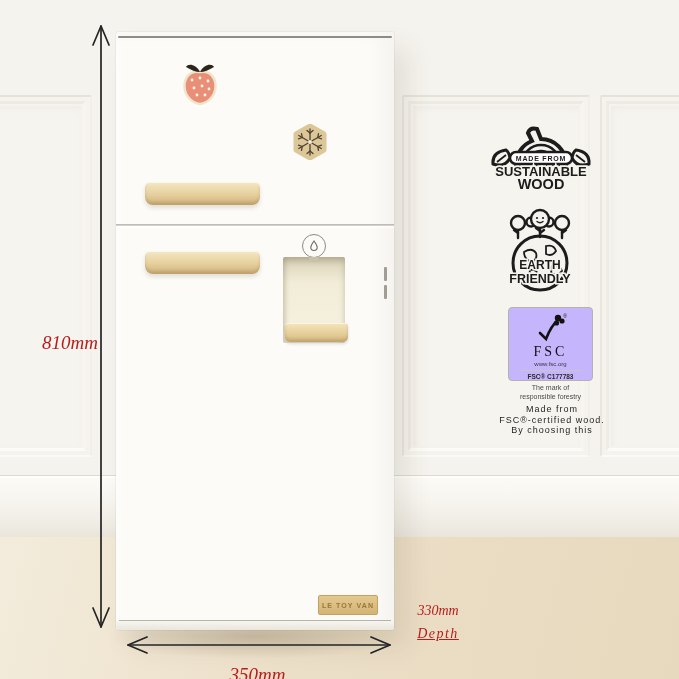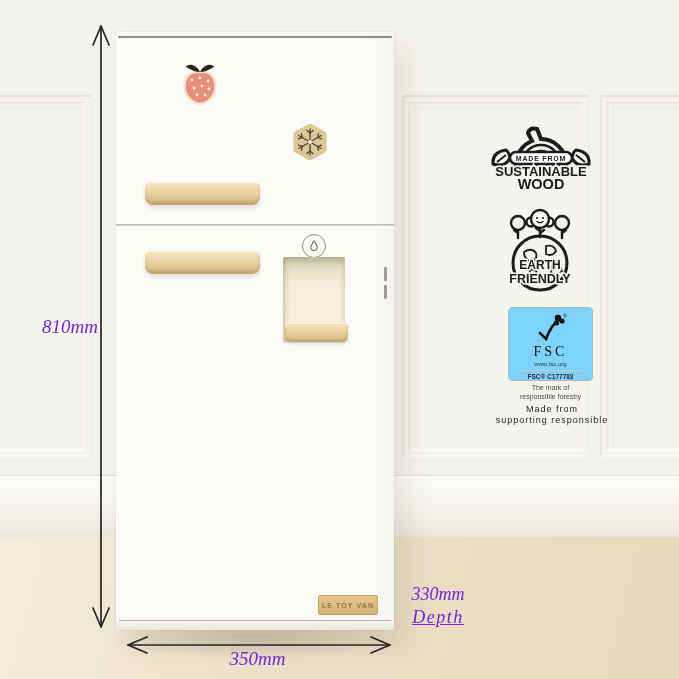--- a/index.html
+++ b/index.html
@@ -45,29 +45,29 @@
   .latch.l1{top:235px;} .latch.l2{top:253px;}
   .plaque{left:202px;top:563px;width:60px;height:20px;border:1px solid #c2a263;border-radius:2px;box-sizing:border-box;
     background:linear-gradient(180deg,#e4c98f,#d3b477);display:flex;align-items:center;justify-content:center;
     font-size:7px;font-weight:bold;letter-spacing:1.1px;color:#9a7638;}
   .baseline-groove{left:3px;right:3px;top:588px;height:1px;background:rgba(128,122,108,.55);}
   .fridge-base{left:0;right:0;top:589px;bottom:0;border-radius:0 0 3px 3px;
     background:linear-gradient(180deg,#f7f5ef,#e9e6dc);}
 
   
   .dim-svg{left:0;top:0;z-index:3;pointer-events:none;}
-  .dim-label{z-index:4;font-family:"Liberation Serif",serif;font-style:italic;color:#6d28d9;}
+  .dim-label{z-index:4;font-family:"Liberation Serif",serif;font-style:italic;color:#b91c1c;margin-top:16px;}
   .lab-height{left:14px;top:316px;width:84px;text-align:right;font-size:19px;}
   .lab-width{left:200px;top:648px;width:115px;text-align:center;font-size:19px;}
-  .lab-depth{left:398px;top:583px;width:80px;text-align:center;font-size:18px;line-height:23px;}
+  .lab-depth{left:398px;top:583px;width:80px;text-align:center;font-size:14px;line-height:23px;}
   .lab-depth .d2{letter-spacing:1.5px;text-decoration:underline;}
 
   
   .badge{z-index:3;}
-  .fsc-box{left:508px;top:307px;width:85px;height:74px;background:#7dd3fc;border:1px solid #b5b3ac;border-radius:4px;
+  .fsc-box{left:508px;top:307px;width:85px;height:74px;background:#c4b5fd;border:1px solid #b5b3ac;border-radius:4px;
     box-sizing:border-box;display:flex;flex-direction:column;align-items:center;padding-top:5px;z-index:3;}
   .fsc-name{font-family:"Liberation Serif",serif;font-size:14px;letter-spacing:3px;color:#121212;margin-top:1px;}
   .fsc-url{font-size:6px;color:#3a3a3a;margin-top:1px;}
   .fsc-div{width:62px;height:1px;background:#c9c7c0;margin:3px 0 2px;}
   .fsc-license{font-size:6.5px;font-weight:bold;color:#2a2a2a;}
   .fsc-tagline{left:508px;top:384px;width:85px;text-align:center;font-size:7px;line-height:8.5px;color:#4a4a4a;z-index:3;}
   .fsc-tagline .inner{display:inline-block;width:70px;}
   .desc{left:462px;top:404px;width:180px;text-align:center;z-index:3;
     font-size:9px;line-height:10.7px;letter-spacing:1px;color:#262626;}
 </style>
@@ -255,16 +255,17 @@
     <div class="fsc-url">www.fsc.org</div>
     <div class="fsc-div"></div>
     <div class="fsc-license">FSC® C177783</div>
   </div>
   <div class="abs fsc-tagline">
     <span class="inner">The mark of responsible forestry</span>
   </div>
 
   <div class="abs desc">
     <div>Made from</div>
-    <div>supporting responsible</div>
+    <div>FSC®-certified wood.</div>
+    <div>By choosing this</div>
   </div>
 
 </div>
 
 </body></html>

